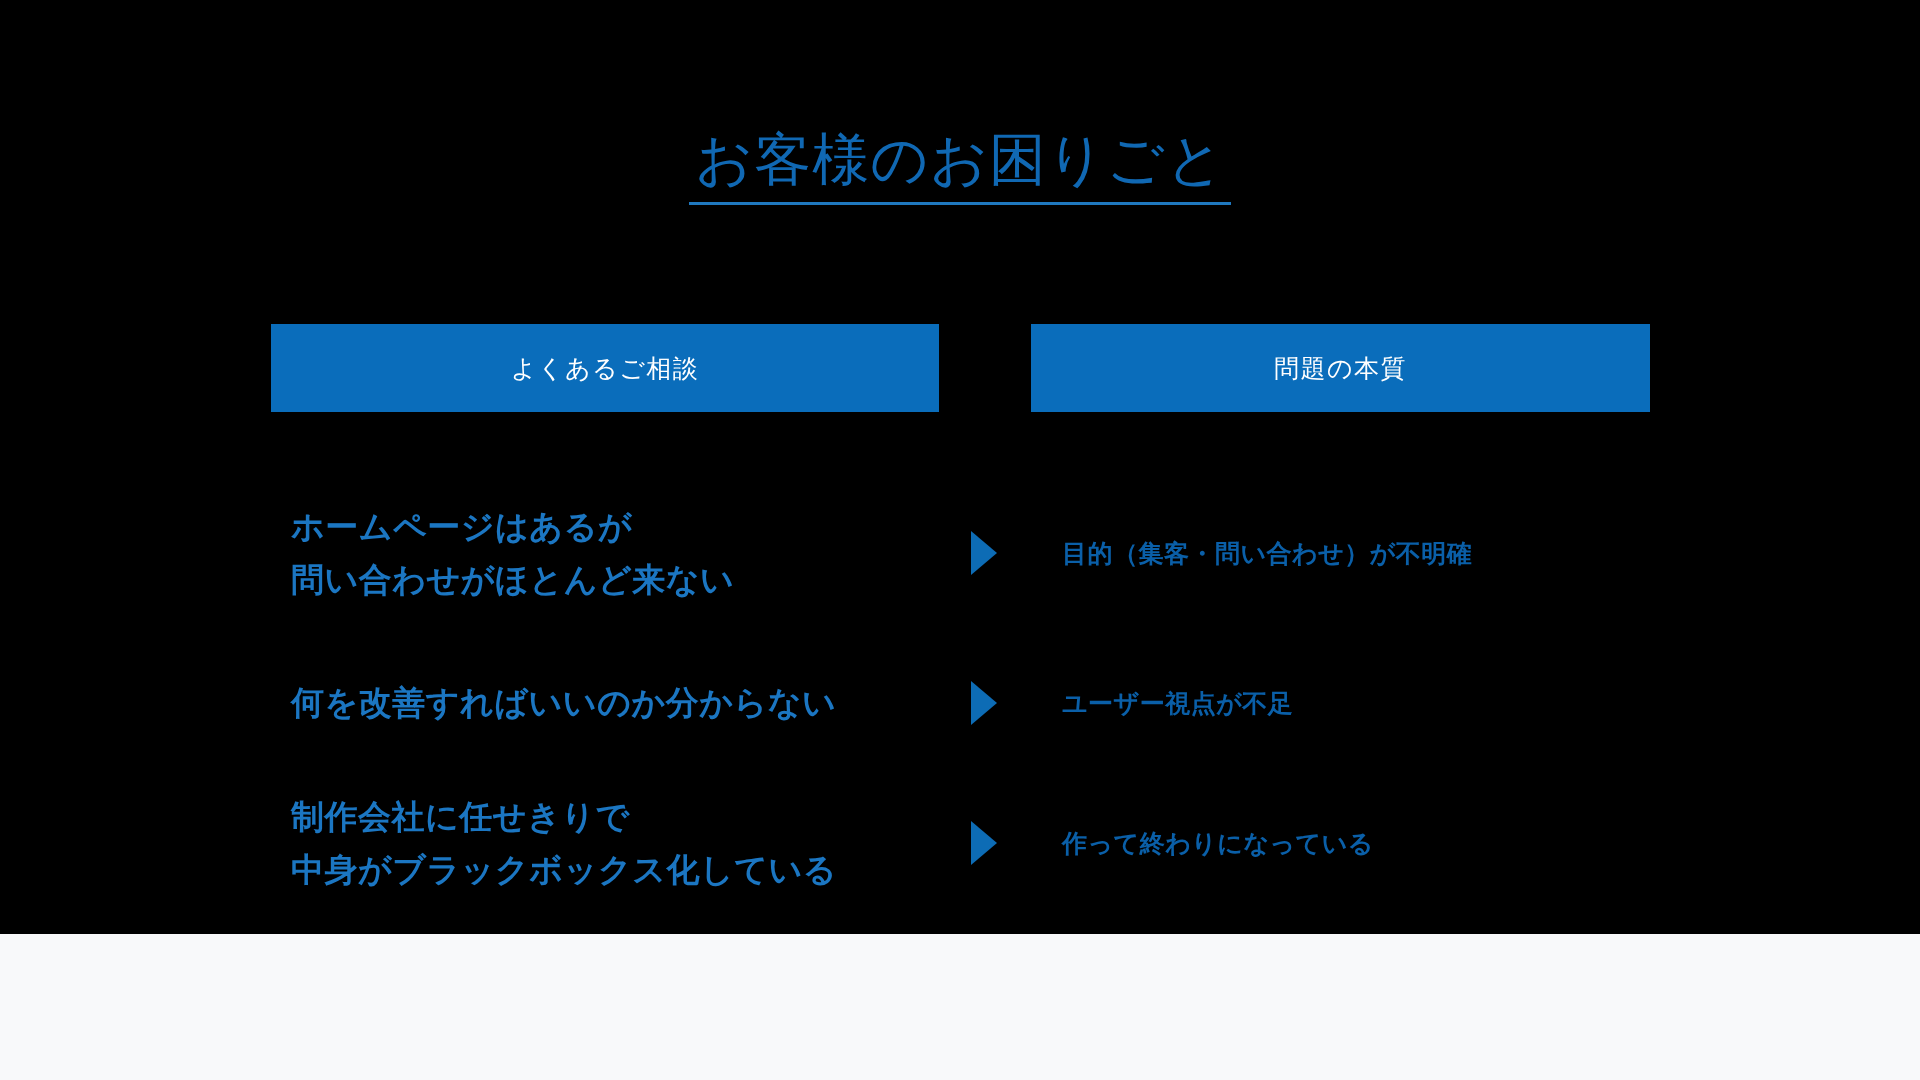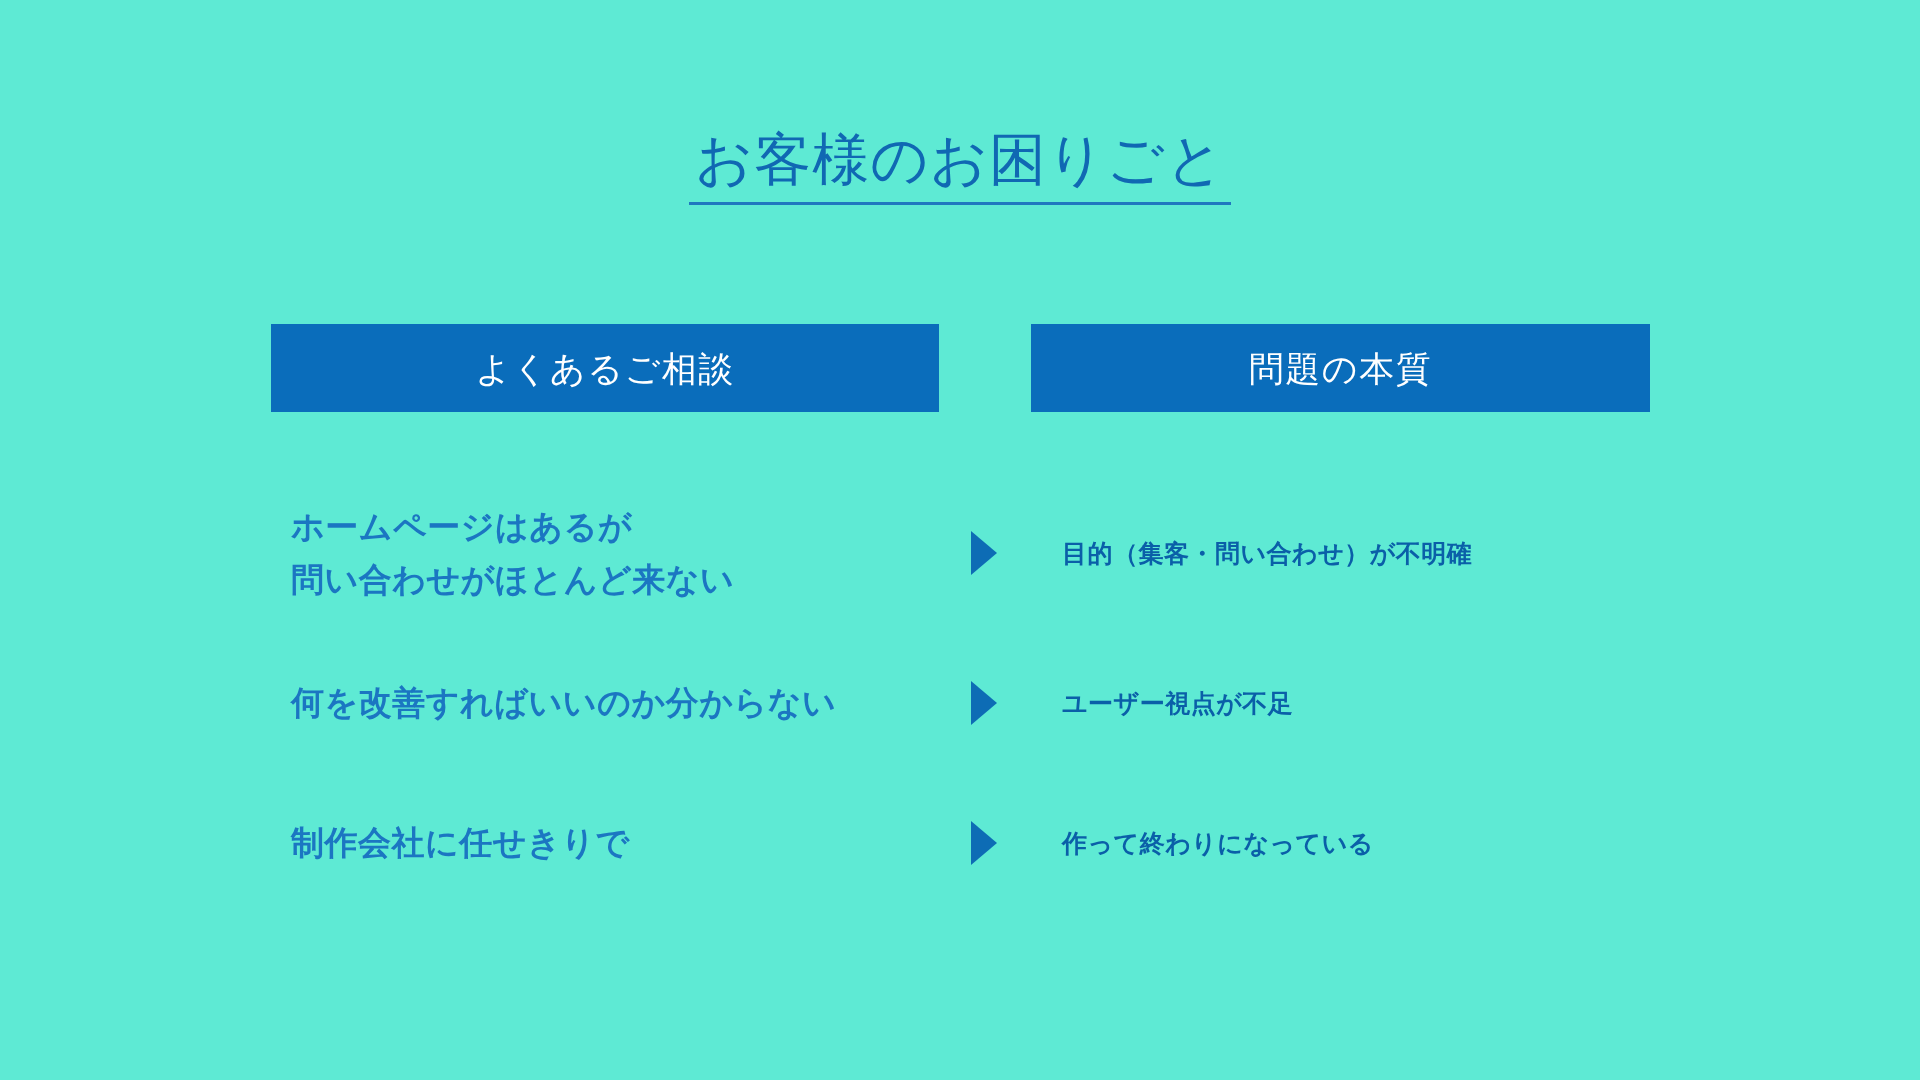--- a/index.html
+++ b/index.html
@@ -4,22 +4,22 @@
 <style>
   * { margin:0; padding:0; box-sizing:border-box; }
   html, body {
     width:1920px; height:1080px;
     background:#f8f9fa;
     font-family:"Liberation Sans","DejaVu Sans",sans-serif;
     overflow:hidden;
   }
   .slide {
     position:relative;
-    width:1920px; height:1080px;
-    background:#5eead4;
+    width:1920px; height:934px;
+    background:#000000;
   }
 
   
   .title-wrap {
     position:absolute;
     top:128px; left:0; width:1920px;
     text-align:center;
   }
   .title {
     display:inline-block;
@@ -39,21 +39,21 @@
     height:88px;
     background:#0a6dbb;
     display:flex;
     align-items:center;
     justify-content:center;
   }
   .bar-left  { left:271px; width:668px; }
   .bar-right { left:1031px; width:619px; }
   .bar-label {
     color:#ffffff;
-    font-size:35px;
+    font-size:25px;
     font-weight:500;
     letter-spacing:1.5px;
     line-height:1;
   }
 
   
   .rows {
     position:absolute;
     top:478px; left:0; width:1920px;
   }
@@ -137,20 +137,21 @@
       <div class="cell-complaint">
         <div>何を改善すればいいのか分からない</div>
       </div>
       <div class="arrow"></div>
       <div class="cell-essence">ユーザー視点が不足</div>
     </div>
 
     <div class="row row-3">
       <div class="cell-complaint">
         <div>制作会社に任せきりで</div>
+        <div>中身がブラックボックス化している</div>
       </div>
       <div class="arrow"></div>
       <div class="cell-essence">作って終わりになっている</div>
     </div>
 
   </div>
 
 </div>
 
 </body></html>

